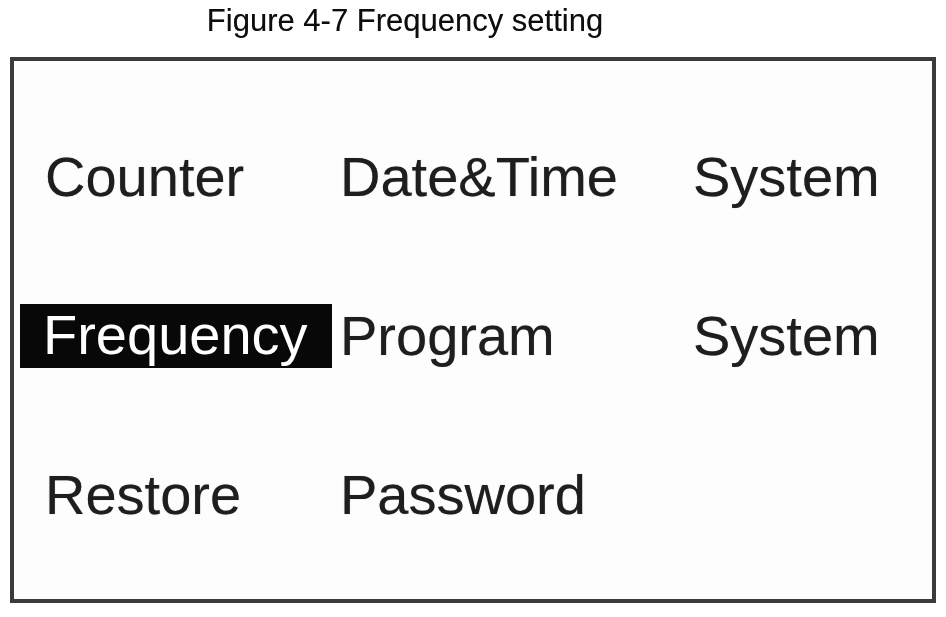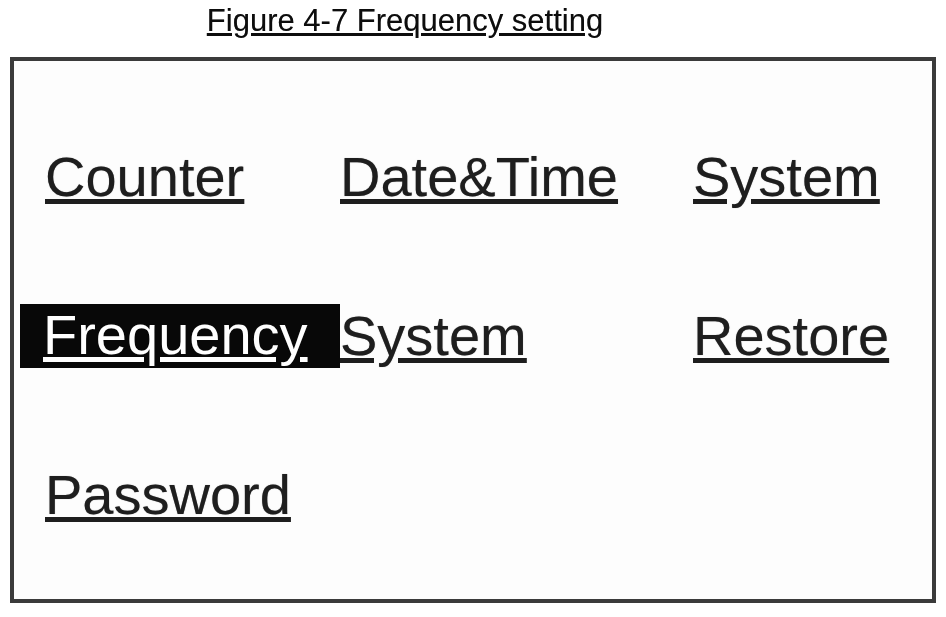--- a/index.html
+++ b/index.html
@@ -2,21 +2,21 @@
 <html style="--c-bg: #ffffff; --c-text: #1e1e1e; --c-border: #3b3b3b; --c-hl-bg: #080808; --c-hl-text: #ffffff;"><head>
 <meta charset="utf-8">
 <style>
   :root{
     --c-text:#1e1e1e;
     --c-border:#3b3b3b;
     --c-hl-bg:#080808;
     --c-hl-text:#ffffff;
     --c-bg:#ffffff;
   }
-  *{margin:0;padding:0;box-sizing:border-box;text-decoration:underline;}
+  *{margin:0;padding:0;box-sizing:border-box;}
   html,body{background:#fff;}
   body{
     font-family:"Liberation Sans","DejaVu Sans",sans-serif;
     width:946px;height:617px;position:relative;overflow:hidden;
     background:var(--c-bg);
   }
   .figure-caption{
     position:absolute;left:0;top:3px;width:810px;
     text-align:center;
     font-size:31px;font-weight:400;color:#0d0d0d;
@@ -43,21 +43,21 @@
     line-height:62px;
     color:var(--c-text);
     white-space:nowrap;
     text-shadow:0 0 0.8px rgba(0,0,0,.5);
     justify-self:start;
   }
   .menu-item span{display:inline-block;}
   .menu-item .highlight{
     background:var(--c-hl-bg);
     color:var(--c-hl-text);
-    padding:0 32px 2px 23px;
+    padding:0 24px 2px 23px;
     margin-left:-25px;
     text-shadow:none;
   }
 </style>
 </head>
 <body>
 
 <div class="figure-caption">Figure 4-7 Frequency setting</div>
 
 <div class="device-screen">
@@ -73,20 +73,23 @@
 
     <div class="menu-item">
       <span>System</span>
     </div>
 
     <div class="menu-item">
       <span class="highlight">Frequency</span>
     </div>
 
 
+    <div class="menu-item">
+      <span>Program</span>
+    </div>
 
     <div class="menu-item">
       <span>System</span>
     </div>
 
     <div class="menu-item">
       <span>Restore</span>
     </div>
 
     <div class="menu-item">

